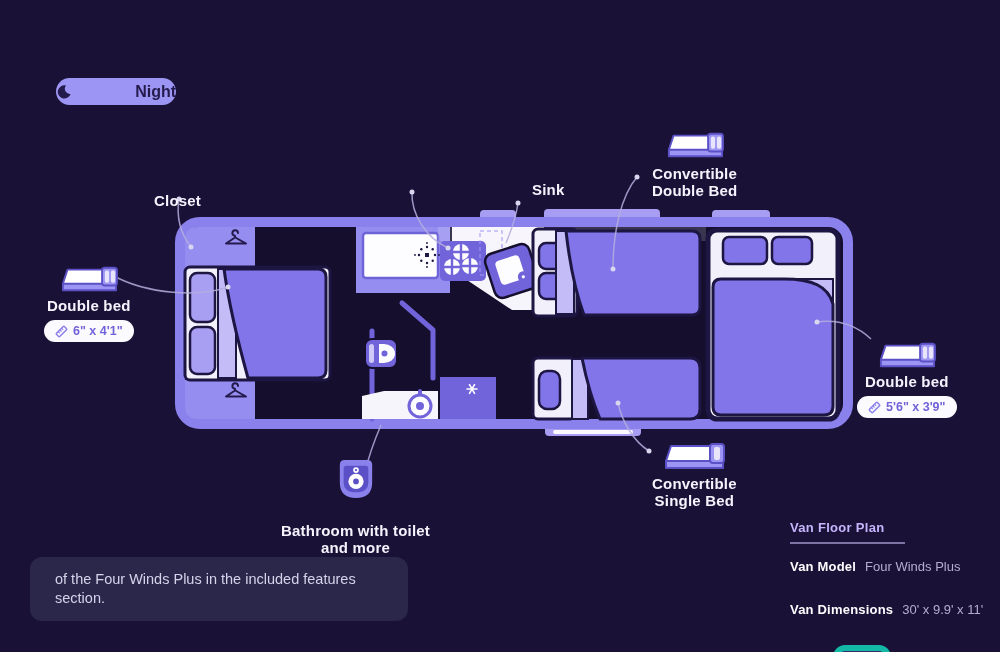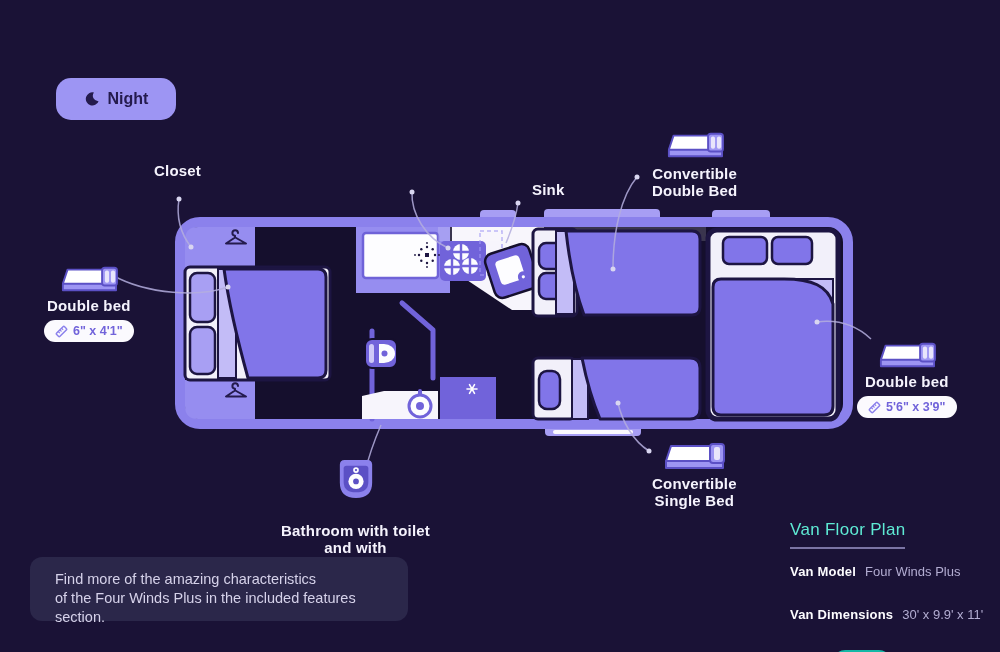--- a/index.html
+++ b/index.html
@@ -4,27 +4,27 @@
 <style>
   *{margin:0;padding:0;box-sizing:border-box}
   html,body{background:#1a1236}
   body{font-family:"Liberation Sans",sans-serif}
   .stage{position:relative;width:1000px;height:652px;background:#1a1236;overflow:hidden}
   .lbl{position:absolute;color:#f5f3fd;font-weight:700;font-size:15px;line-height:17.5px;letter-spacing:.2px}
   .block{position:absolute;display:flex;flex-direction:column;align-items:center}
   .block .t{color:#f5f3fd;font-weight:700;font-size:15px;line-height:17px;letter-spacing:.2px}
   .pill{display:inline-flex;align-items:center;gap:5px;background:#fbfafe;color:#7163da;
         font-weight:700;font-size:12.5px;padding:4px 11px;border-radius:13px;margin-top:6px}
-  .night{position:absolute;left:56px;top:78px;width:120px;height:42px;border-radius:15px;
-         background:#9d95f3;display:flex;align-items:center;justify-content:center;gap:8px;
+  .night{position:absolute;left:56px;top:78px;width:120px;height:27px;border-radius:15px;
+         background:#9d95f3;display:flex;align-items:center;justify-content:space-between;gap:8px;
          color:#241b4d;font-weight:700;font-size:16px;cursor:pointer}
   .note{position:absolute;left:30px;top:557px;width:378px;height:64px;background:#2b274a;
         border-radius:12px;color:#d6d2ea;font-size:14.5px;line-height:19px;padding:13px 18px 0 25px}
   .panel{position:absolute;left:790px;top:520px;width:206px}
-  .panel-title{color:#5eead4;font-size:17px;font-weight:400;letter-spacing:.3px}
+  .panel-title{color:#c4b5fd;font-size:13px;font-weight:700;letter-spacing:.3px}
   .panel-rule{width:115px;height:2px;background:#9c95c9;margin-top:7px;opacity:.75}
   .prow{display:flex;align-items:center;gap:9px;margin-top:28px}
   .prow.first{margin-top:15px}
   .prow .pl{color:#fdfcff;font-size:13px;font-weight:700;letter-spacing:.2px}
   .prow .pv{color:#b3add2;font-size:13px}
   .badge{background:#322b68;border:6px solid #14b8a6;border-radius:12px;color:#ffffff;
          font-size:11px;font-weight:700;padding:3px 12px;cursor:pointer}
   .leaders{position:absolute;left:0;top:0;pointer-events:none}
   .floorplan{position:absolute;left:172px;top:200px}
 </style>
@@ -178,21 +178,21 @@
         <circle cx="613" cy="269" r="2.5"></circle>
       <circle cx="112" cy="275" r="2.5"></circle>
         <circle cx="228" cy="287" r="2.5"></circle>
       <circle cx="817" cy="322" r="2.5"></circle>
       <circle cx="618" cy="403" r="2.5"></circle>
         <circle cx="649" cy="451" r="2.5"></circle>
       <circle cx="365" cy="472" r="2.5"></circle>
     </g>
   </svg>
 
-  <div class="lbl" style="left:154px;top:162px">Closet</div>
+  <div class="lbl" style="left:154px;top:192px">Closet</div>
 
 
   <div class="lbl" style="left:532px;top:181px">Sink</div>
 
   <div class="block" style="left:652px;top:131px">
     <svg width="70" height="28" viewBox="0 0 74 30">
       <polygon points="9,20 66,20 66,27 9,27" fill="#9d95f3" stroke="#5b50c5" stroke-width="2" stroke-linejoin="round"></polygon>
       <polygon points="14,5 63,5 66,20 9,20" fill="#ffffff" stroke="#5b50c5" stroke-width="2" stroke-linejoin="round"></polygon>
       <rect x="51" y="3" width="16" height="19" rx="3" fill="#9d95f3" stroke="#5b50c5" stroke-width="2"></rect>
       <rect x="54" y="6" width="4.5" height="13" rx="2" fill="#e8e5fb"></rect>
@@ -256,25 +256,24 @@
   <div class="block" style="left:281px;top:458px">
     <svg width="38" height="44" viewBox="0 0 40 46">
       <path d="M8,2 H32 Q37,2 37,7 V26 Q37,42 20,42 Q3,42 3,26 V7 Q3,2 8,2 Z" fill="#8b81ec"></path>
       <path d="M10,8 H30 Q33,8 33,11 V25 Q33,36 20,36 Q7,36 7,25 V11 Q7,8 10,8 Z" fill="#5b50c5"></path>
       <circle cx="20" cy="12.5" r="3" fill="#fdfdff"></circle>
         <circle cx="20" cy="12.5" r="1.2" fill="#5b50c5"></circle>
       <circle cx="20" cy="24.5" r="8" fill="#fdfdff"></circle>
         <circle cx="20" cy="24.5" r="3" fill="#5b50c5"></circle>
     </svg>
     <div class="t" style="margin-top:20px">Bathroom with toilet</div>
-    <div class="t">and with</div>
+    <div class="t">and more</div>
   </div>
 
   <div class="note">
-    <div>Find more of the amazing characteristics</div>
     <div>of the Four Winds Plus in the included features section.</div>
   </div>
 
   <div class="panel">
     <div class="panel-title">Van Floor Plan</div>
     <div class="panel-rule"></div>
     <div class="prow first">
       <span class="pl">Van Model</span>
       <span class="pv">Four Winds Plus</span>
     </div>

